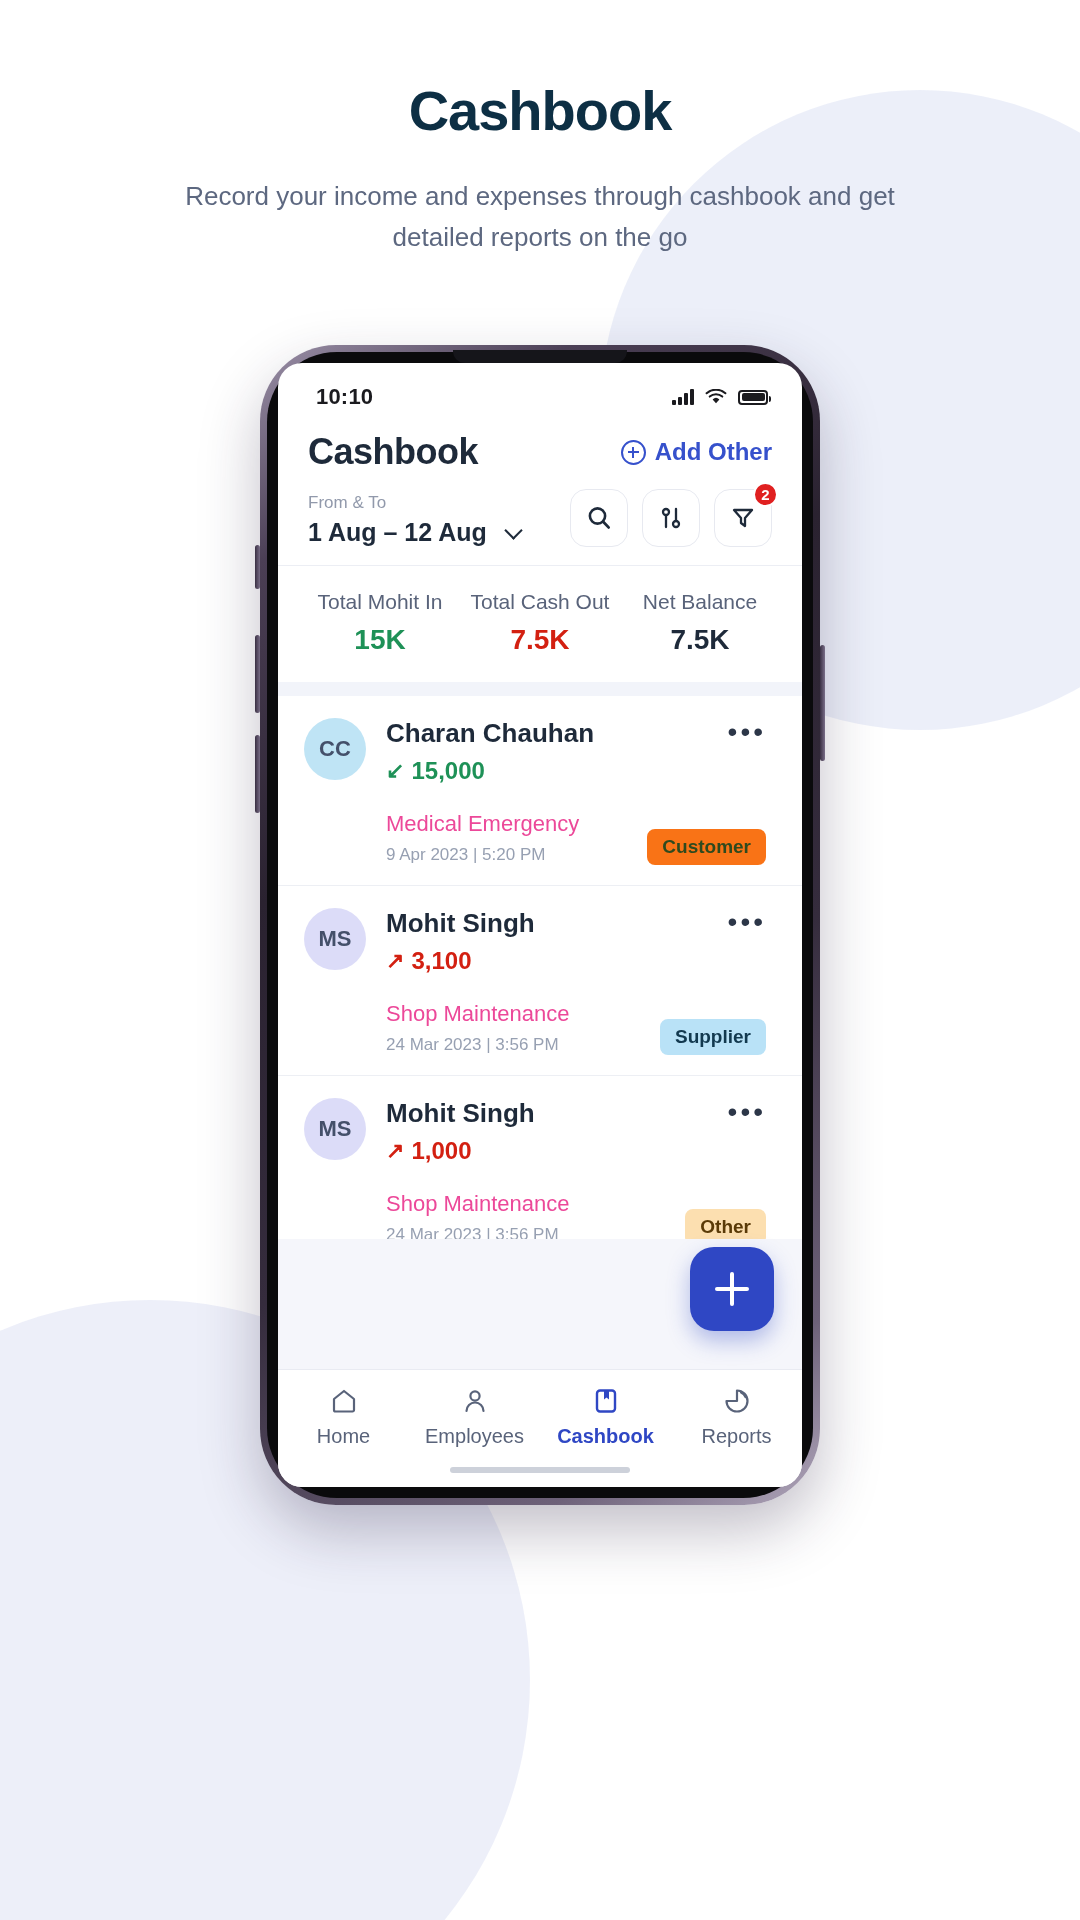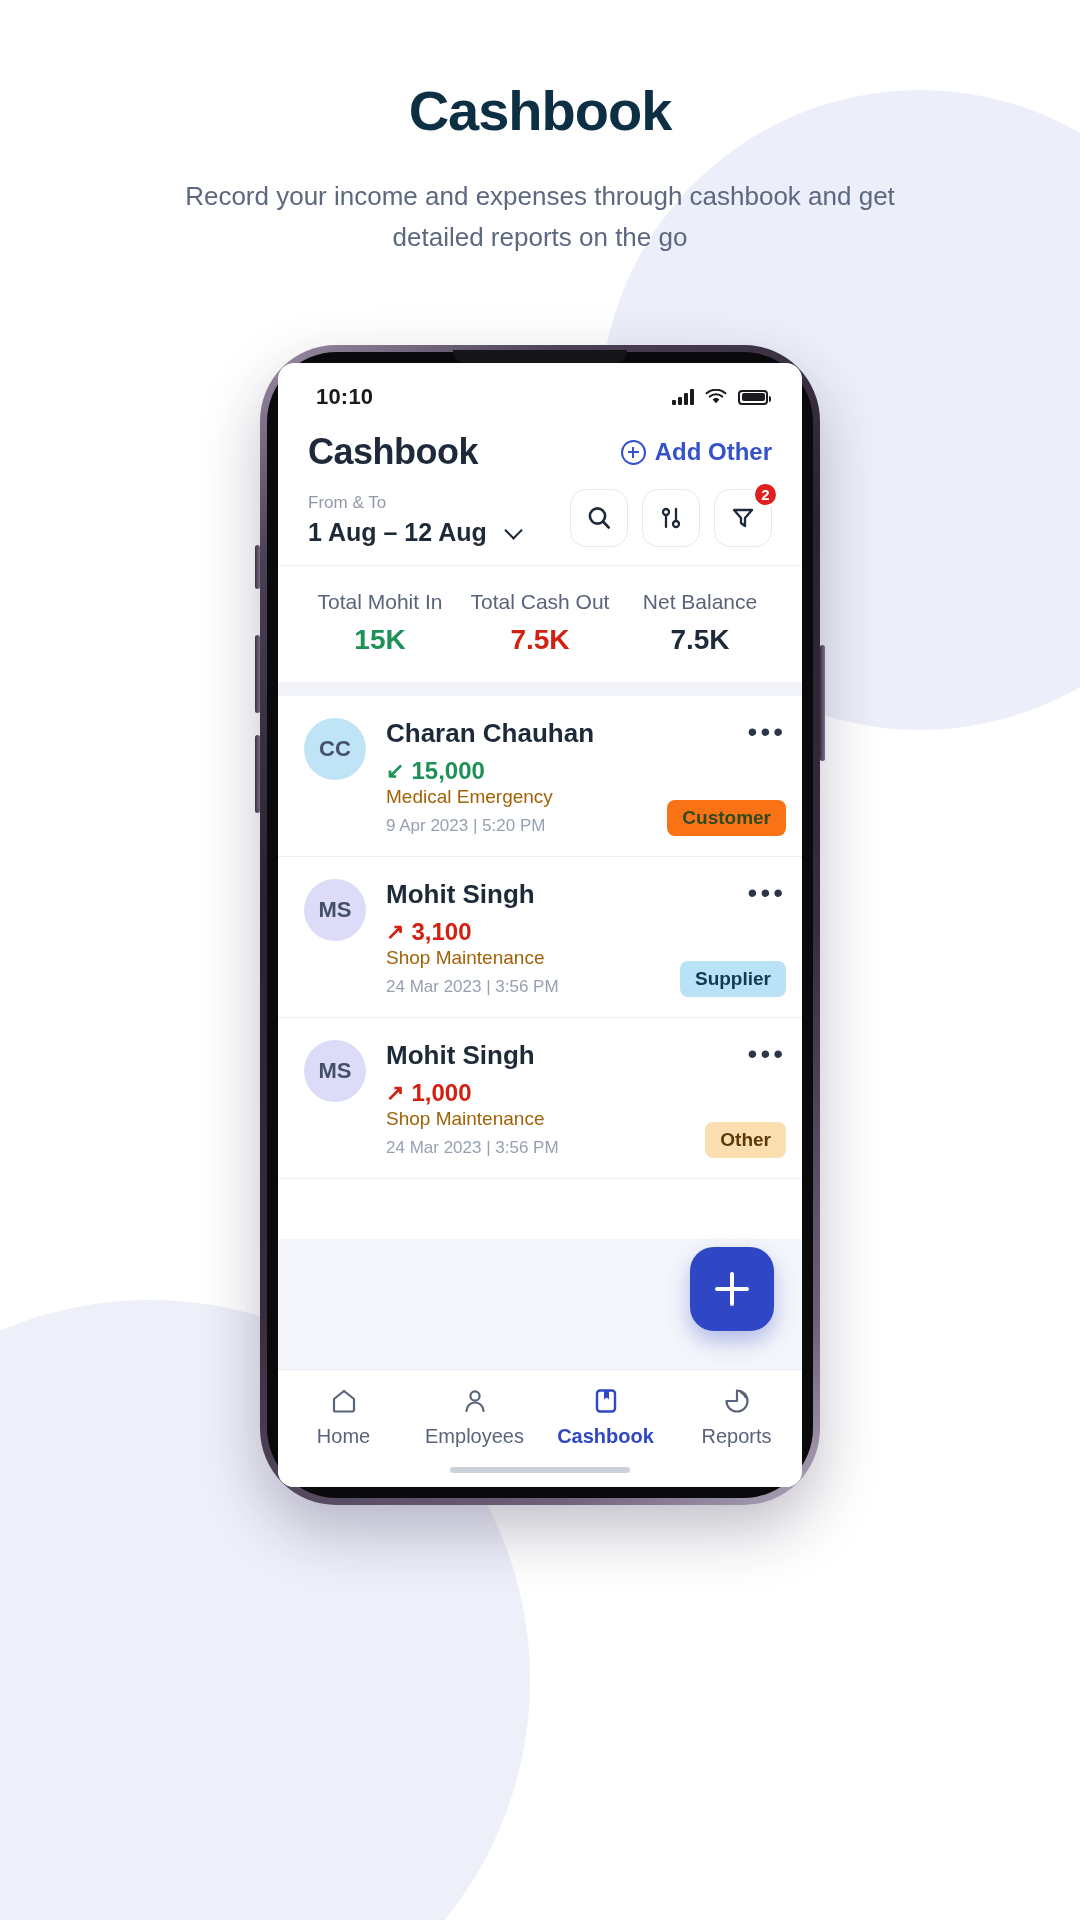--- a/index.html
+++ b/index.html
@@ -39,21 +39,21 @@
     background:linear-gradient(145deg,#9b90a8 0%,#4b3f55 14%,#2a2230 36%,#352c3d 62%,#6d6179 88%,#b0a6bb 100%);
     padding:7px;
     box-shadow:0 26px 60px rgba(40,30,60,.28);
   }
   .phone-inner {
     position:relative; width:100%; height:100%;
     border-radius:70px; background:#0a0a0c; padding:11px;
   }
   .screen {
     position:relative; width:100%; height:100%;
-    border-radius:16px; background:#ffffff; overflow:hidden;
+    border-radius:24px; background:#ffffff; overflow:hidden;
     display:flex; flex-direction:column;
   }
   .notch {
     position:absolute; top:-2px; left:50%; transform:translateX(-50%);
     width:174px; height:13px; background:#15151a; border-radius:0 0 12px 12px; z-index:20;
   }
   .side-btn { position:absolute; background:linear-gradient(90deg,#3a3043,#7a6e88); border-radius:3px; }
   .sb1 { left:-5px; top:200px; width:5px; height:44px; }
   .sb2 { left:-5px; top:290px; width:5px; height:78px; }
   .sb3 { left:-5px; top:390px; width:5px; height:78px; }
@@ -121,35 +121,35 @@
   .sum-lbl { font-size:21px; color:#59637a; margin-bottom:10px; }
   .sum-val { font-size:28px; font-weight:bold; }
   .v-in { color:#1e9157; }
   .v-out { color:#d32011; }
   .v-net { color:#1e2a3a; }
   .divider-band { height:14px; background:#f2f4fa; flex:0 0 auto; }
 
   
   .txn-list { flex:1 1 auto; background:#fff; overflow:hidden; }
   .txn {
-    display:flex; padding:22px 16px 20px 26px; border-bottom:1px solid #edeff4;
+    display:flex; padding:22px 36px 20px 26px; border-bottom:1px solid #edeff4;
     position:relative; align-items:flex-start;
   }
   .avatar {
     width:62px; height:62px; border-radius:50%; flex:0 0 auto; margin-right:20px;
     display:flex; align-items:center; justify-content:center;
     font-size:22px; font-weight:600; color:#44506a;
   }
   .txn-body { flex:1 1 auto; min-width:0; }
   .txn-name { font-size:26px; font-weight:bold; color:#1e2a3a; }
   .txn-amt { font-size:24px; font-weight:bold; margin-top:8px; display:flex; align-items:center; gap:7px; }
   .arrow { font-size:22px; font-weight:bold; line-height:1; }
   .a-in { color:#1e9157; }
   .a-out { color:#d32011; }
-  .txn-note { font-size:19px; color:#a16207; margin-top:1px; }
+  .txn-note { font-size:22px; color:#ec4899; margin-top:26px; }
   .txn-date { font-size:17px; color:#97a0b2; margin-top:8px; }
   .txn-right { flex:0 0 auto; display:flex; flex-direction:column; align-items:flex-end; justify-content:space-between; align-self:stretch; }
   .dots { font-size:28px; letter-spacing:3px; color:#2c3648; line-height:.6; padding-top:6px; cursor:pointer; }
   .tag { padding:7px 15px; border-radius:8px; font-size:19px; font-weight:600; }
 
   
   .fab-zone { position:relative; height:130px; background:#f5f6fb; flex:0 0 auto; }
   .fab {
     position:absolute; right:28px; top:8px; width:84px; height:84px; border-radius:24px;
     background:#2f47c4; box-shadow:0 10px 22px rgba(47,71,196,.35);

